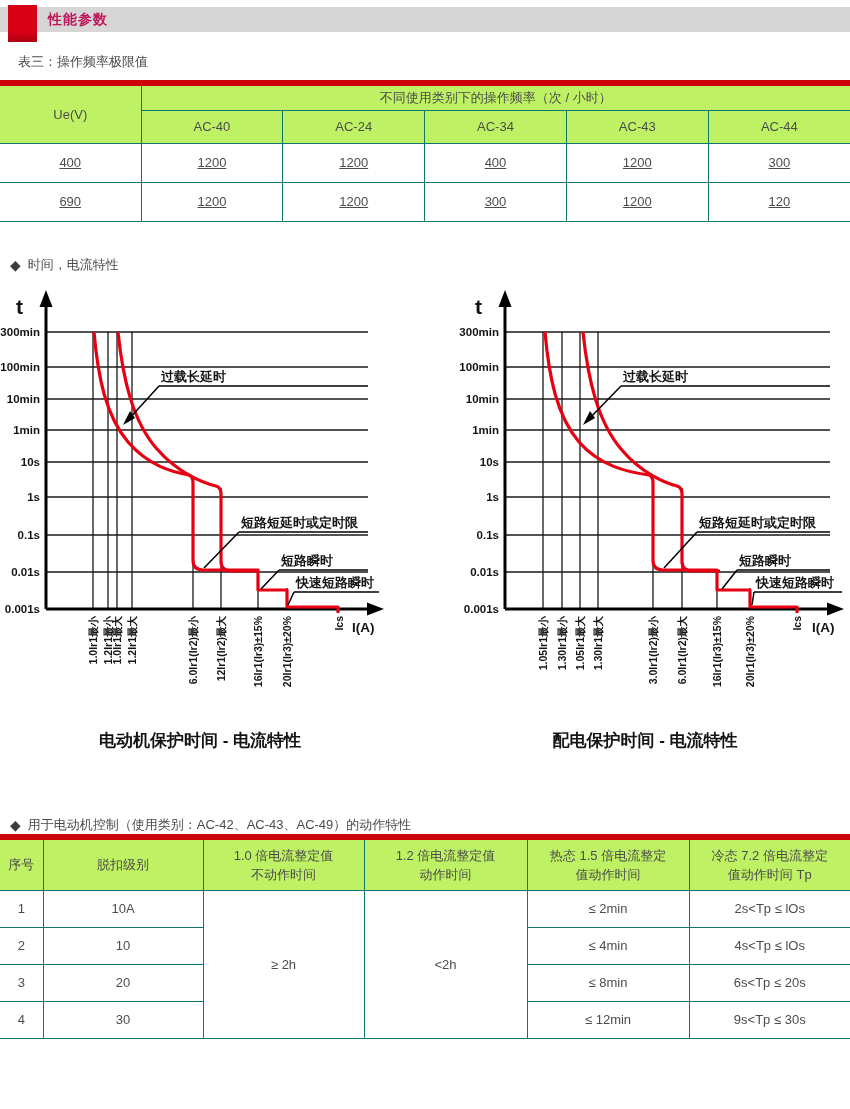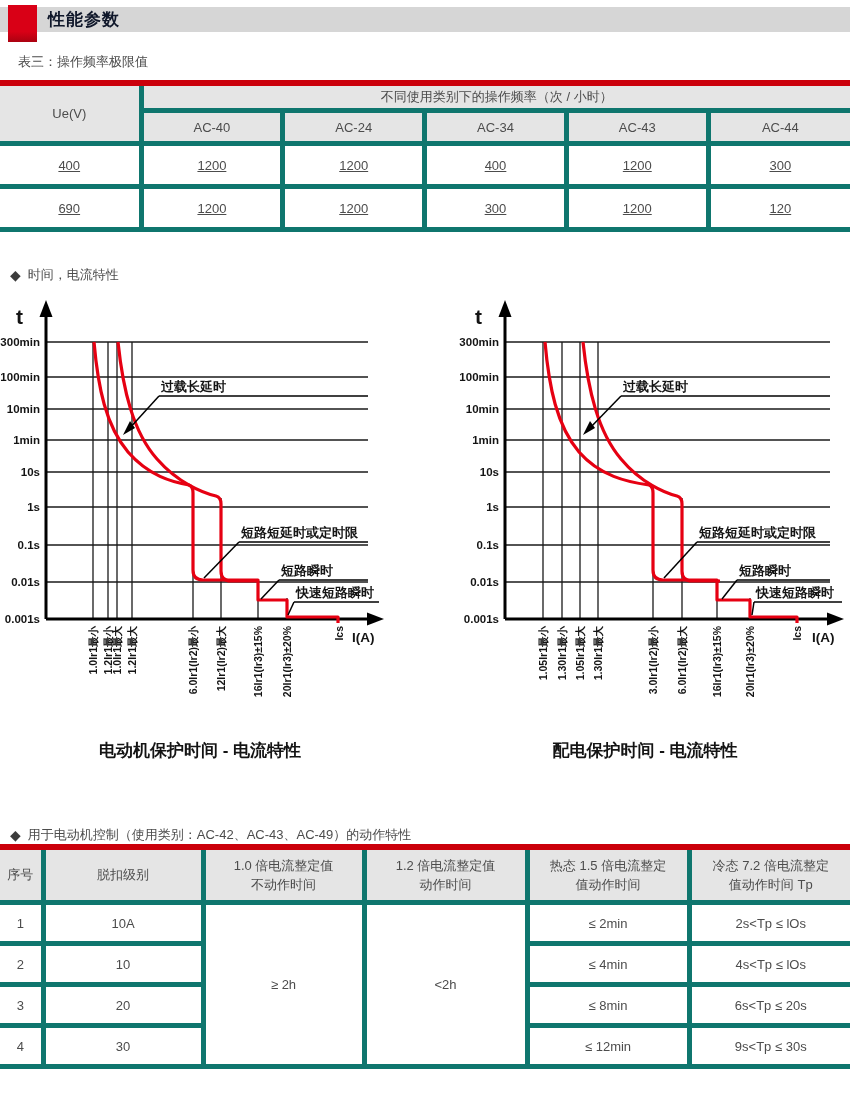--- a/index.html
+++ b/index.html
@@ -2,29 +2,29 @@
 <html><head>
 <meta charset="utf-8">
 <style>
   html,body{margin:0;padding:0;background:#ffffff;}
   .page{width:850px;height:1109px;background:#fff;position:relative;overflow:hidden;
         font-family:"Liberation Sans","DejaVu Sans",sans-serif;color:#4c4c4c;}
   
   .band{position:relative;height:25px;background:#d6d6d6;margin-top:7px;}
   .band .sq{position:absolute;left:8px;top:-2px;width:29px;height:37px;
             background:linear-gradient(#d90016 72%,#ab0211);}
-  .band .ttl{position:absolute;left:48px;top:0;line-height:25px;font-size:17px;
-             font-weight:bold;color:#0f172a;letter-spacing:1px;}
+  .band .ttl{position:absolute;left:48px;top:0;line-height:25px;font-size:14px;
+             font-weight:bold;color:#be185d;letter-spacing:1px;}
   .caption{font-size:13px;color:#4c4c4c;margin:21px 0 9px 18px;}
   .caption2{font-size:13px;color:#4c4c4c;margin:13px 0 9px 26px;}
   
   table{border-collapse:collapse;width:850px;table-layout:fixed;font-size:13px;color:#4c4c4c;}
   .redbar{border-top:6px solid #cb000b;}
-  th,td{border:5px solid #0f766e;text-align:center;font-weight:normal;padding:2px 3px;}
-  th{background:#e5e5e5;}
+  th,td{border:1px solid #0f766e;text-align:center;font-weight:normal;padding:2px 3px;}
+  th{background:#bef264;}
   td{background:#fff;}
   tr>*:first-child{border-left:none;}
   tr>*:last-child{border-right:none;}
   table tr:first-child>*{border-top:none;}
   .t3 .h1{height:27px;} .t3 .h2{height:33px;} .t3 td{height:34px;text-decoration:underline;}
   .t4 th{height:46px;} .t4 td{height:32px;}
   .th2l span{display:block;line-height:19px;}
   
   .sect{font-size:13px;color:#4c4c4c;margin-left:10px;display:flex;align-items:center;gap:7px;}
   .sect .dia{color:#3c3c3c;font-size:14px;}

